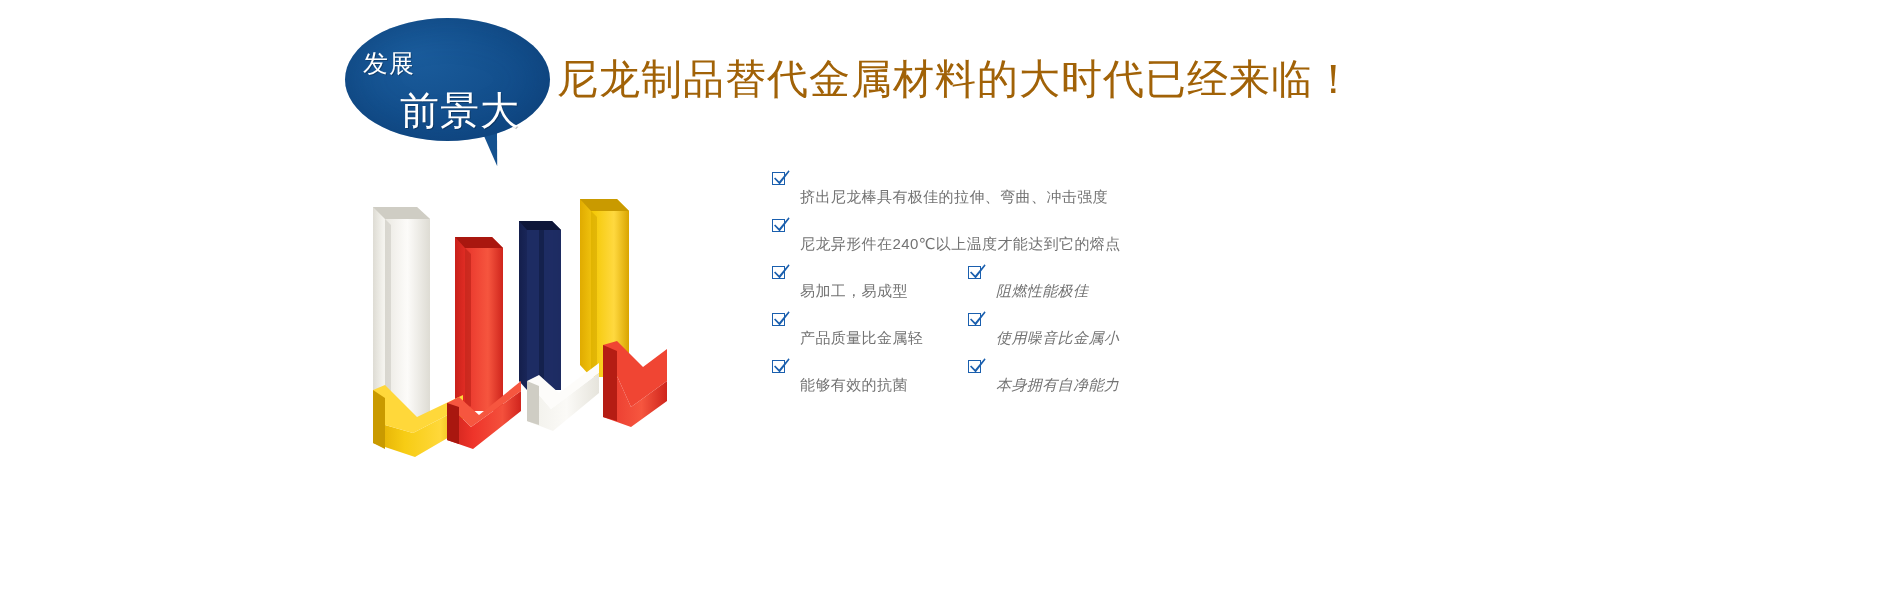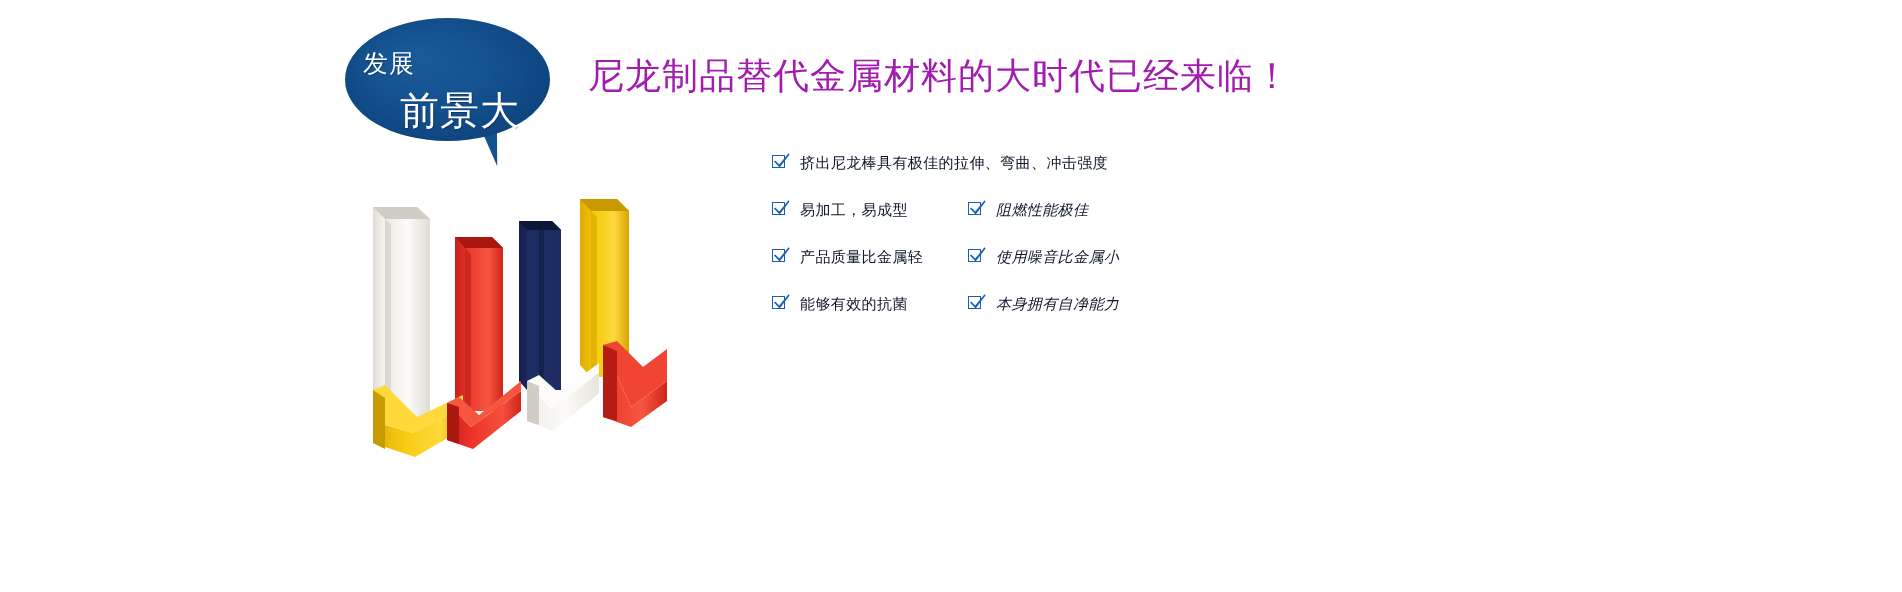--- a/index.html
+++ b/index.html
@@ -73,24 +73,24 @@
     color: #ffffff;
     font-size: 39px;
     letter-spacing: 1px;
     text-shadow: 1px 1px 0 rgba(0,0,0,0.25);
     white-space: nowrap;
   }
 
   
   .headline {
     position: absolute;
-    left: 588px;
+    left: 557px;
     top: 52px;
-    font-size: 36px;
-    color: #a21caf;
+    font-size: 41px;
+    color: #a16207;
     letter-spacing: 1px;
     white-space: nowrap;
   }
 
   
   .product {
     position: absolute;
     left: 355px;
     top: 185px;
     width: 340px;
@@ -133,24 +133,25 @@
   }
   .chk svg {
     position: absolute;
     left: 0px;
     top: -3px;
     width: 19px;
     height: 19px;
     overflow: visible;
   }
   .ftext {
-    color: #0f172a;
+    color: #737373;
     font-size: 15px;
     letter-spacing: 0.4px;
     line-height: 1;
+    margin-top: 34px;
   }
 </style>
 </head>
 <body>
 
 <div id="banner">
 
   <div class="bubble-wrap">
     <div class="bubble-tail"></div>
     <div class="bubble"></div>
@@ -273,20 +274,31 @@
         </div>
       </div>
       <div class="frow">
         <div class="fitem col1">
           <span class="chk">
             <span class="box"></span>
             <svg viewBox="0 0 19 19">
               <path d="M3.2 8.4 L7.2 12.6 L16.6 1.2 L17.6 2.6 L7.6 15.4 L2.0 9.6 Z" fill="#1a5fae"></path>
             </svg>
           </span>
+          <span class="ftext">尼龙异形件在240℃以上温度才能达到它的熔点</span>
+        </div>
+      </div>
+      <div class="frow">
+        <div class="fitem col1">
+          <span class="chk">
+            <span class="box"></span>
+            <svg viewBox="0 0 19 19">
+              <path d="M3.2 8.4 L7.2 12.6 L16.6 1.2 L17.6 2.6 L7.6 15.4 L2.0 9.6 Z" fill="#1a5fae"></path>
+            </svg>
+          </span>
           <span class="ftext">易加工，易成型</span>
         </div>
         <div class="fitem col2">
           <span class="chk">
             <span class="box"></span>
             <svg viewBox="0 0 19 19">
               <path d="M3.2 8.4 L7.2 12.6 L16.6 1.2 L17.6 2.6 L7.6 15.4 L2.0 9.6 Z" fill="#1a5fae"></path>
             </svg>
           </span>
           <span class="ftext">阻燃性能极佳</span>

